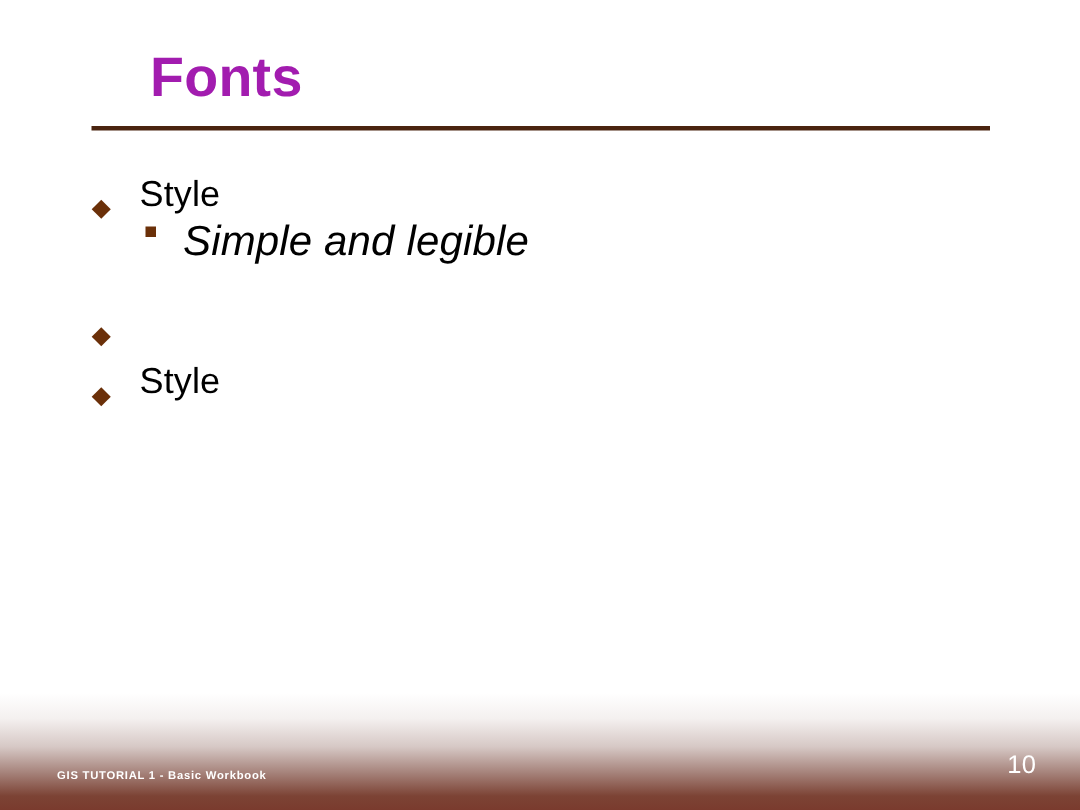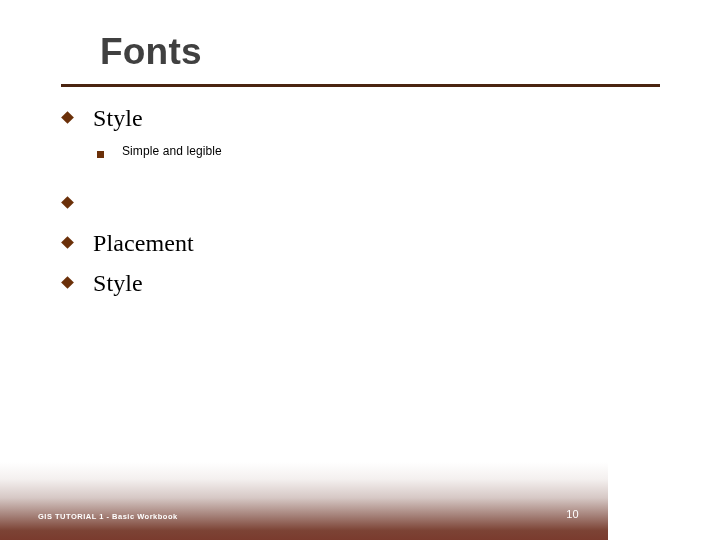--- a/index.html
+++ b/index.html
@@ -18,21 +18,21 @@
     -webkit-font-smoothing: antialiased;
   }
 
   
   .title {
     position: absolute;
     left: 100px;
     top: 33px;
     font-size: 37px;
     font-weight: bold;
-    color: #404040;
+    color: #a21caf;
     letter-spacing: 0.2px;
     line-height: 1.0;
     white-space: nowrap;
   }
 
   .title-rule {
     position: absolute;
     left: 61px;
     top: 84px;
     width: 599px;
@@ -44,24 +44,23 @@
   .body {
     position: absolute;
     left: 0;
     top: 104px;
     width: 720px;
   }
 
   .l1 {
     position: relative;
     display: flex;
-    align-items: flex-start;
+    align-items: flex-end;
     margin-left: 63px;
     height: 40px;
-    font-family: Liberation Serif, serif;
   }
 
   .l1 .marker {
     width: 30px;
     flex: 0 0 30px;
     display: flex;
     align-items: center;
     justify-content: flex-start;
     padding-top: 9px;
   }
@@ -100,35 +99,36 @@
   }
 
   .square {
     width: 7px;
     height: 7px;
     background: #6B3009;
     display: block;
   }
 
   .l2 .text {
-    font-size: 12px;
+    font-size: 28px;
     color: #000000;
     line-height: 1.2;
     letter-spacing: 0.1px;
     white-space: nowrap;
+    font-style: italic;
   }
 
   .gap-after-sub { height: 14px; }
 
   
   .footer-band {
     position: absolute;
     left: 0;
     bottom: 0;
-    width: 608px;
+    width: 720px;
     height: 78px;
     background: linear-gradient(to bottom,
         rgba(255,255,255,1) 0%,
         rgba(244,240,239,1) 22%,
         rgba(214,200,197,1) 46%,
         rgba(166,131,123,1) 68%,
         rgba(124,67,53,1) 88%,
         rgba(122,59,46,1) 100%);
   }
 
@@ -140,21 +140,21 @@
     font-weight: bold;
     color: #ffffff;
     letter-spacing: 0.5px;
     white-space: nowrap;
   }
 
   .page-number {
     position: absolute;
     right: 29px;
     bottom: 20px;
-    font-size: 11px;
+    font-size: 17px;
     color: #ffffff;
     letter-spacing: 0.3px;
   }
 </style>
 </head>
 <body>
 
 <div class="slide">
 
   <div class="title">Fonts</div>
@@ -179,26 +179,20 @@
 
 
     <div class="gap-after-sub"></div>
 
     <div class="l1">
       <span class="marker">
         <span class="diamond"></span>
       </span>
     </div>
 
-    <div class="l1">
-      <span class="marker">
-        <span class="diamond"></span>
-      </span>
-      <span class="text">Placement</span>
-    </div>
 
     <div class="l1">
       <span class="marker">
         <span class="diamond"></span>
       </span>
       <span class="text">Style</span>
     </div>
 
     <div class="gap-after-sub"></div>
 

